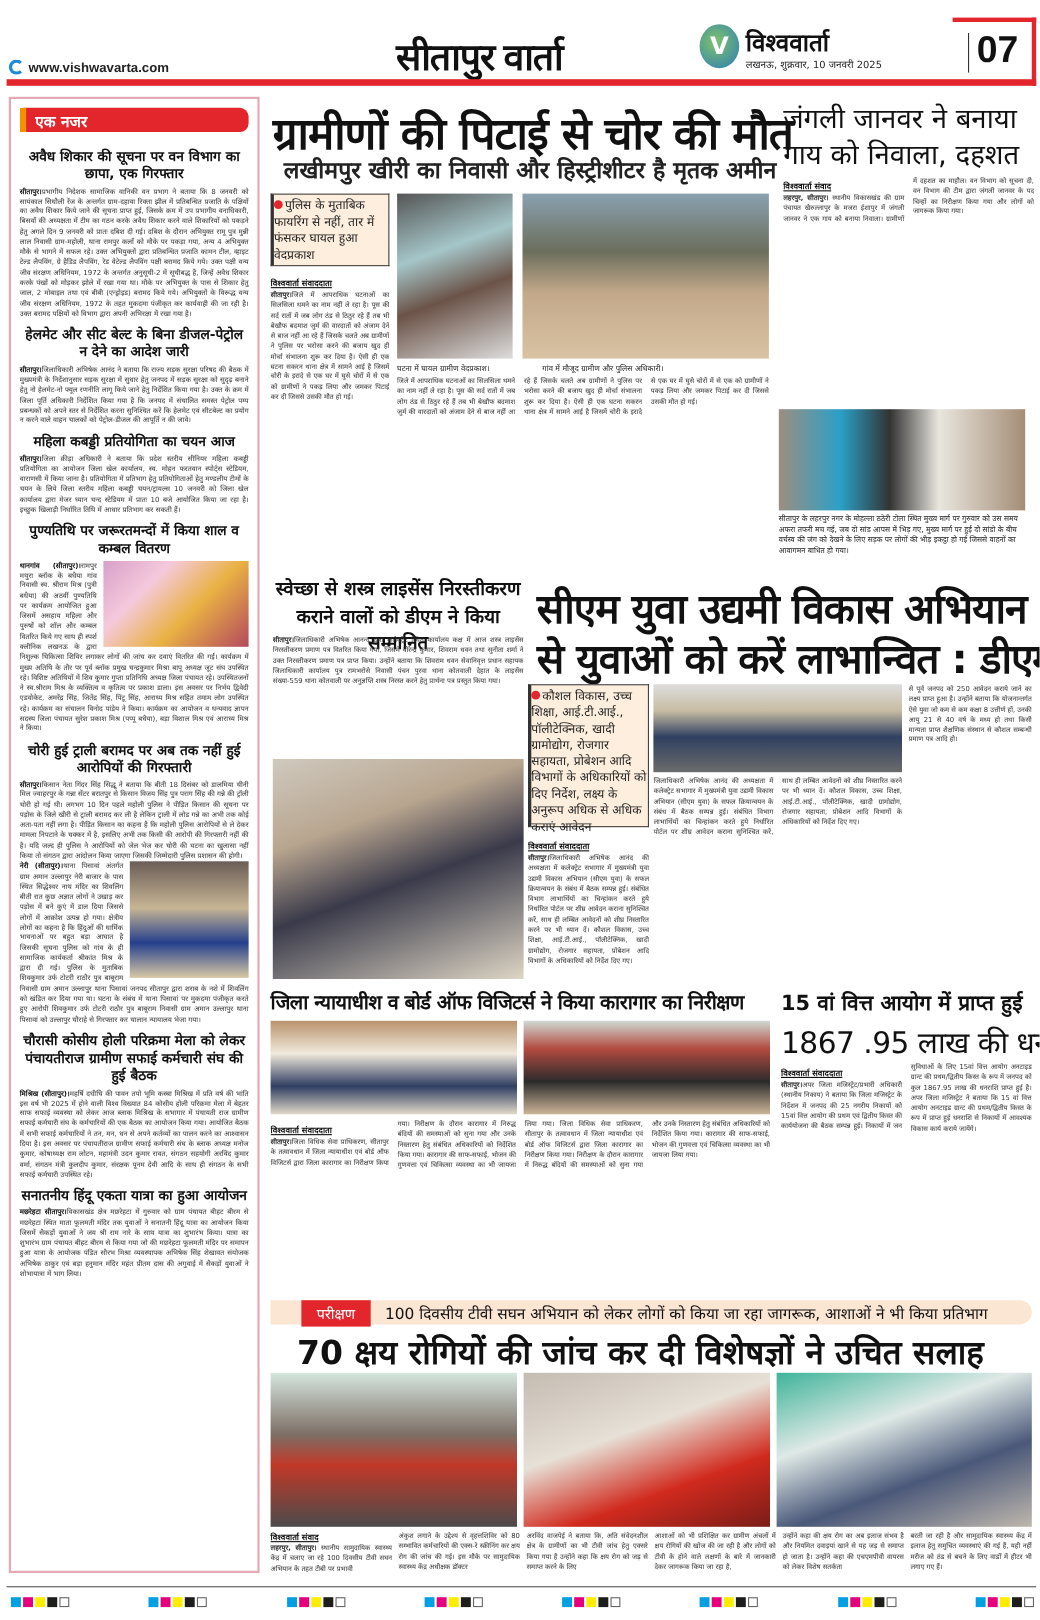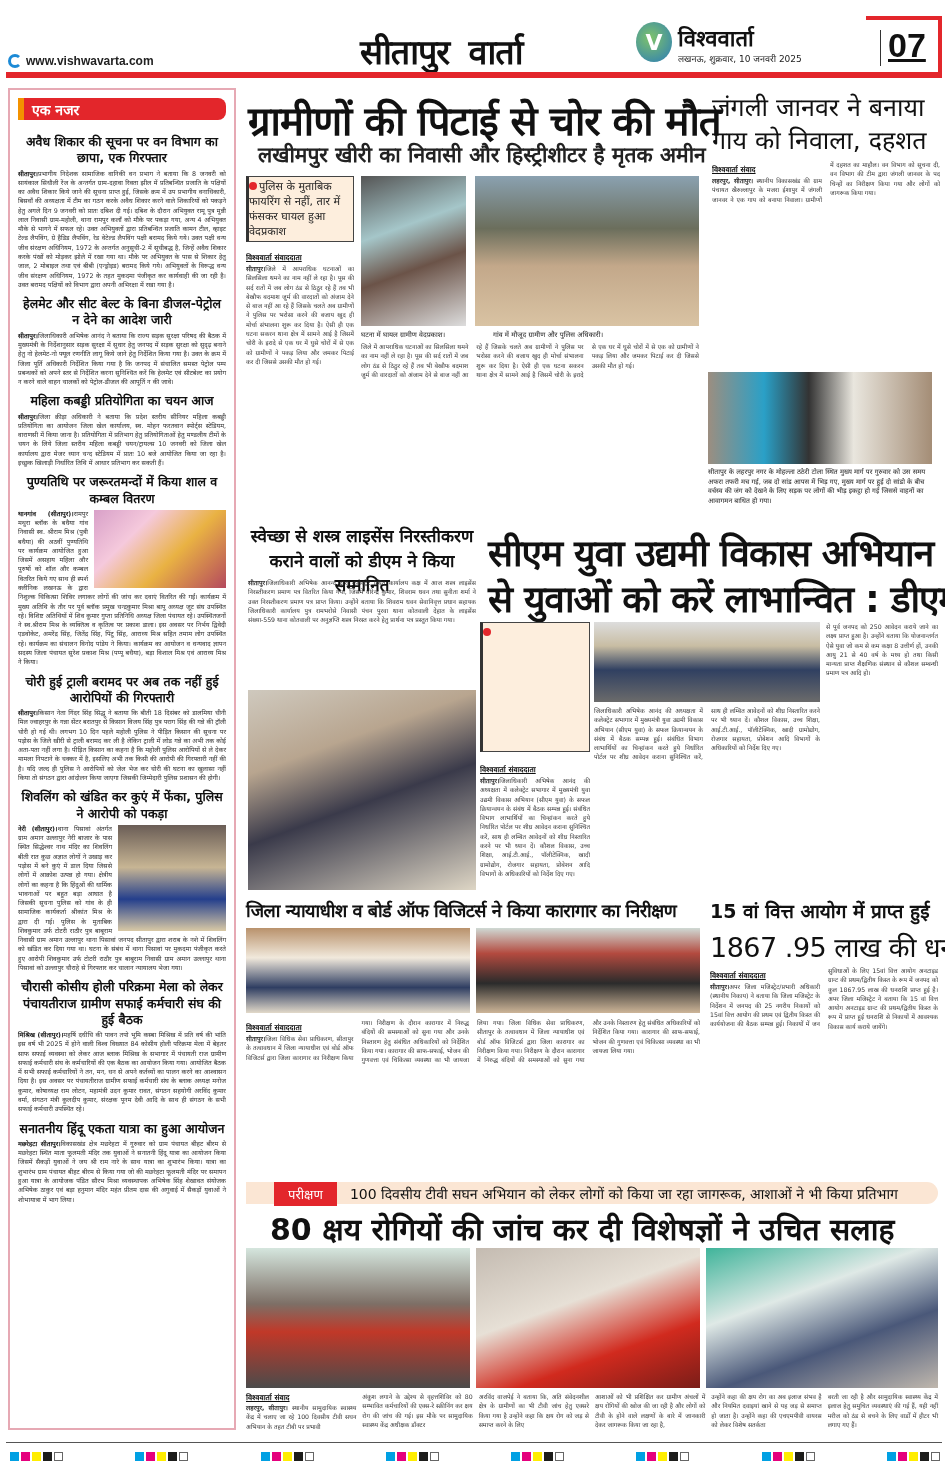--- a/index.html
+++ b/index.html
@@ -2,27 +2,27 @@
 <html><head>
 <meta charset="utf-8">
 <style>
   * { box-sizing: border-box; margin: 0; padding: 0; }
   body { width: 945px; height: 1473px; background: #fff; font-family: "DejaVu Sans", sans-serif; color: #111; position: relative; overflow: hidden; }
   .abs { position: absolute; }
   
   .masthead { left: 0; top: 0; width: 945px; height: 80px; }
   .site-url { left: 8px; top: 54px; font-family: "Liberation Sans", sans-serif; font-size: 12px; font-weight: bold; color: #222; display: flex; align-items: center; gap: 4px; }
   .ie-icon { width: 14px; height: 14px; border-radius: 50%; border: 3px solid #1c8ad6; border-right-color: transparent; display: inline-block; }
-  .section-title { left: 360px; top: 28px; font-size: 34px; font-weight: bold; font-family: Liberation Mono, monospace; letter-spacing: -1px; color: #111; }
+  .section-title { left: 360px; top: 28px; font-size: 34px; font-weight: bold; font-family: Liberation Sans, sans-serif; letter-spacing: -1px; color: #111; }
   .logo-globe { left: 636px; top: 22px; width: 36px; height: 40px; border-radius: 50%; background: radial-gradient(circle at 40% 40%, #7fc36a, #2a7bb8); display: flex; align-items: center; justify-content: center; color: #fff; font-weight: bold; font-size: 22px; }
   .logo-name { left: 678px; top: 22px; font-size: 22px; font-weight: bold; color: #111; }
   .logo-date { left: 678px; top: 52px; font-size: 9px; color: #222; }
   .page-num-box { left: 866px; top: 16px; width: 76px; height: 62px; border-top: 4px solid #e3262b; border-right: 4px solid #e3262b; }
   .page-divider { left: 880px; top: 30px; width: 1px; height: 36px; background: #333; }
-  .page-num { left: 888px; top: 26px; font-size: 34px; font-weight: bold; font-family: "Liberation Sans", sans-serif; text-decoration: underline; }
+  .page-num { left: 888px; top: 26px; font-size: 34px; font-weight: bold; font-family: "Liberation Sans", sans-serif; }
   .red-rule { left: 6px; top: 72px; width: 936px; height: 6px; background: #e3262b; }
 
   
   .left-col { left: 8px; top: 88px; width: 228px; height: 1342px; border: 2px solid #e6a9b4; padding: 4px 8px; overflow: hidden; }
   .ek-nazar { height: 22px; background: #e3262b; border-left: 6px solid #f39200; border-radius: 0 8px 8px 0; color: #fff; font-weight: bold; font-size: 14px; padding: 2px 8px; margin: 4px 0 14px 0; }
   .lh { font-size: 12.5px; font-weight: bold; line-height: 1.3; margin: 6px 0 3px; color: #111; text-align: center; }
   .lt { font-size: 6.4px; line-height: 1.45; color: #333; text-align: justify; }
   .lt b { color: #111; }
   .left-img { float: right; width: 132px; height: 78px; margin: 0 0 3px 6px; background: linear-gradient(135deg, #d8a0c8 0%, #f5c9dc 30%, #e9b243 60%, #b4495e 100%); }
   .left-img2 { float: right; width: 108px; height: 106px; margin: 0 0 3px 6px; background: linear-gradient(180deg, #6a5d56 0%, #c7b594 40%, #243f8c 70%, #d9c9a5 100%); }
@@ -83,21 +83,20 @@
   <div>
     <div class="lh">पुण्यतिथि पर जरूरतमन्दों में किया शाल व कम्बल वितरण</div>
     <div class="left-img"></div>
     <p class="lt"><b>थानगांव (सीतापुर)।</b><span>रामपुर मथुरा ब्लॉक के बधैया गांव निवासी स्व. श्रीराम मिश्र (पुत्री बधैया) की अठवीं पुण्यतिथि पर कार्यक्रम आयोजित हुआ जिसमें असहाय महिला और पुरुषों को शॉल और कम्बल वितरित किये गए साथ ही स्पर्श क्लीनिक लखनऊ के द्वारा निशुल्क चिकित्सा शिविर लगाकर लोगों की जांच कर दवाएं वितरित की गईं। कार्यक्रम में मुख्य अतिथि के तौर पर पूर्व ब्लॉक प्रमुख चन्द्रकुमार मिश्रा बापू अध्यक्ष जूट संघ उपस्थित रहे। विशिष्ट अतिथियों में शिव कुमार गुप्ता प्रतिनिधि अध्यक्ष जिला पंचायत रहे। उपस्थितजनों ने स्व.श्रीराम मिश्र के व्यक्तित्व व कृतित्व पर प्रकाश डाला। इस अवसर पर निर्भय द्विवेदी एडवोकेट, अमरेंद्र सिंह, जितेंद्र सिंह, पिंटू सिंह, आराध्य मिश्र सहित तमाम लोग उपस्थित रहे। कार्यक्रम का संचालन विनोद पांडेय ने किया। कार्यक्रम का आयोजन व धन्यवाद ज्ञापन सदस्य जिला पंचायत सुरेश प्रकाश मिश्र (पप्पू बधैया), बड़ा विशाल मिश्र एवं आराध्य मिश्र ने किया।</span></p>
   </div>
   <div>
     <div class="lh">चोरी हुई ट्राली बरामद पर अब तक नहीं हुई आरोपियों की गिरफ्तारी</div>
     <p class="lt"><b>सीतापुर।</b><span>किसान नेता गिंदर सिंह सिद्धू ने बताया कि बीती 18 दिसंबर को डालमिया चीनी मिल ज्वाहरपुर के गन्ना सेंटर बरातपुर से किसान विजय सिंह पुत्र पराग सिंह की गन्ने की ट्रॉली चोरी हो गई थी। लगभग 10 दिन पहले महोली पुलिस ने पीड़ित किसान की सूचना पर पड़ोस के जिले खीरी से ट्राली बरामद कर ली है लेकिन ट्राली में लोड गन्ने का अभी तक कोई अता-पता नहीं लगा है। पीड़ित किसान का कहना है कि महोली पुलिस आरोपियों से ले देकर मामला निपटाने के चक्कर में है, इसलिए अभी तक किसी की आरोपी की गिरफ्तारी नहीं की है। यदि जल्द ही पुलिस ने आरोपियों को जेल भेज कर चोरी की घटना का खुलासा नहीं किया तो संगठन द्वारा आंदोलन किया जाएगा जिसकी जिम्मेदारी पुलिस प्रशासन की होगी।</span></p>
   </div>
   <div>
-    <div class="lh">शिवलिंग को खंडित कर कुएं में फेंका, पुलिस ने आरोपी को पकड़ा</div>
     <div class="left-img2"></div>
     <p class="lt"><b>नेरी (सीतापुर)।</b><span>थाना पिसावां अंतर्गत ग्राम अमान उल्लापुर नेरी बाजार के पास स्थित सिद्धेश्वर नाथ मंदिर का शिवलिंग बीती रात कुछ अज्ञात लोगों ने उखाड़ कर पड़ोस में बने कुएं में डाल दिया जिससे लोगों में आक्रोश उत्पन्न हो गया। क्षेत्रीय लोगों का कहना है कि हिंदुओं की धार्मिक भावनाओं पर बहुत बड़ा आघात है जिसकी सूचना पुलिस को गांव के ही सामाजिक कार्यकर्ता श्रीकांत मिश्र के द्वारा दी गई। पुलिस के मुताबिक शिवकुमार उर्फ टोटरी राठौर पुत्र बाबूराम निवासी ग्राम अमान उल्लापुर थाना पिसावां जनपद सीतापुर द्वारा शराब के नशे में शिवलिंग को खंडित कर दिया गया था। घटना के संबंध में थाना पिसावां पर मुकदमा पंजीकृत करते हुए आरोपी शिवकुमार उर्फ टोटरी राठौर पुत्र बाबूराम निवासी ग्राम अमान उल्लापुर थाना पिसावां को उल्लापुर चौराहे से गिरफ्तार कर चालान न्यायालय भेजा गया।</span></p>
   </div>
   <div>
     <div class="lh">चौरासी कोसीय होली परिक्रमा मेला को लेकर पंचायतीराज ग्रामीण सफाई कर्मचारी संघ की हुई बैठक</div>
     <p class="lt"><b>मिश्रिख (सीतापुर)।</b><span>महर्षि दधीचि की पावन तपो भूमि कस्बा मिश्रिख में प्रति वर्ष की भांति इस वर्ष भी 2025 में होने वाली विश्व विख्यात 84 कोसीय होली परिक्रमा मेला में बेहतर साफ सफाई व्यवस्था को लेकर आज ब्लाक मिश्रिख के सभागार में पंचायती राज ग्रामीण सफाई कर्मचारी संघ के कर्मचारियों की एक बैठक का आयोजन किया गया। आयोजित बैठक में सभी सफाई कर्मचारियों ने तन, मन, धन से अपने कर्तव्यों का पालन करने का आश्वासन दिया है। इस अवसर पर पंचायतीराज ग्रामीण सफाई कर्मचारी संघ के ब्लाक अध्यक्ष मनोज कुमार, कोषाध्यक्ष राम लोटन, महामंत्री उदन कुमार रावत, संगठन सहयोगी अरविंद कुमार वर्मा, संगठन मंत्री कुलदीप कुमार, संरक्षक पूनम देवी आदि के साथ ही संगठन के सभी सफाई कर्मचारी उपस्थित रहे।</span></p>
   </div>
   <div>
     <div class="lh">सनातनीय हिंदू एकता यात्रा का हुआ आयोजन</div>
     <p class="lt"><b>मछरेहटा सीतापुर।</b><span>विकासखंड क्षेत्र मछरेहटा में गुरुवार को ग्राम पंचायत बीहट बीरम से मछरेहटा स्थित माता फूलमती मंदिर तक युवाओं ने सनातनी हिंदू यात्रा का आयोजन किया जिसमें सैकड़ों युवाओं ने जय श्री राम नारे के साथ यात्रा का शुभारंभ किया। यात्रा का शुभारंभ ग्राम पंचायत बीहट बीरम से किया गया जो की मछरेहटा फूलमती मंदिर पर समापन हुआ यात्रा के आयोजक पंडित सौरभ मिश्रा व्यवस्थापक अभिषेक सिंह शेखावत संयोजक अभिषेक ठाकुर एवं बड़ा हनुमान मंदिर महंत प्रीतम दास की अगुवाई में सैकड़ों युवाओं ने शोभायात्रा में भाग लिया।</span></p>
@@ -132,21 +131,21 @@
 
 <div class="abs" style="left:248px; top:524px; width:228px; font-size:17px; font-weight:bold; line-height:1.45; text-align:center;">स्वेच्छा से शस्त्र लाइसेंस निरस्तीकरण कराने वालों को डीएम ने किया सम्मानित</div>
 <div class="abs" style="left:248px; top:578px; width:228px; height:110px; overflow:hidden;">
   <p class="ct"><b>सीतापुर।</b><span>जिलाधिकारी अभिषेक आनन्द द्वारा कलेक्ट्रेट स्थित कार्यालय कक्ष में आज शस्त्र लाइसेंस निरस्तीकरण प्रमाण पत्र वितरित किया गया, जिसमें वीरेन्द्र कुमार, शिवराम धवन तथा सुनीता शर्मा ने उक्त निरस्तीकरण प्रमाण पत्र प्राप्त किया। उन्होंने बताया कि शिवराम धवन सेवानिवृत्त प्रधान सहायक जिलाधिकारी कार्यालय पुत्र रामभरोसे निवासी पंचन पुरवा थाना कोतवाली देहात के लाइसेंस संख्या-559 थाना कोतवाली पर अनुज्ञप्ति शस्त्र निरस्त करने हेतु प्रार्थना पत्र प्रस्तुत किया गया।</span></p>
 </div>
 <div class="abs photo" style="left:248px; top:690px; width:228px; height:200px; background:linear-gradient(160deg,#cfc9be 0%,#b8a58f 30%,#3a3a4a 55%,#ded6c5 100%);"></div>
 
 <div class="abs h-big" style="left:488px; top:526px; font-size:37px; letter-spacing:-1px;">सीएम युवा उद्यमी विकास अभियान</div>
 <div class="abs h-big" style="left:488px; top:572px; font-size:37px; letter-spacing:-1px;">से युवाओं को करें लाभान्वित  : डीएम</div>
 <div class="abs pull-quote" style="left:480px; top:622px; width:110px; height:130px;">
-  <span class="dot-red"></span>
+  <span class="dot-red"></span><span>कौशल विकास, उच्च शिक्षा, आई.टी.आई., पॉलीटेक्निक, खादी ग्रामोद्योग, रोजगार सहायता, प्रोबेशन आदि विभागों के अधिकारियों को दिए निर्देश, लक्ष्य के अनुरूप अधिक से अधिक कराएं आवेदन</span>
 </div>
 <div class="abs" style="left:480px; top:760px; width:110px; height:130px; overflow:hidden;">
   <div class="byline">विश्ववार्ता संवाददाता</div>
   <p class="ct"><b>सीतापुर।</b><span>जिलाधिकारी अभिषेक आनंद की अध्यक्षता में कलेक्ट्रेट सभागार में मुख्यमंत्री युवा उद्यमी विकास अभियान (सीएम युवा) के सफल क्रियान्वयन के संबंध में बैठक सम्पन्न हुई। संबंधित विभाग लाभार्थियों का चिन्हांकन करते हुये निर्धारित पोर्टल पर शीघ्र आवेदन कराना सुनिश्चित करें, साथ ही लम्बित आवेदनों को शीघ्र निस्तारित करने पर भी ध्यान दें। कौशल विकास, उच्च शिक्षा, आई.टी.आई., पॉलीटेक्निक, खादी ग्रामोद्योग, रोजगार सहायता, प्रोबेशन आदि विभागों के अधिकारियों को निर्देश दिए गए।</span></p>
 </div>
 <div class="abs photo" style="left:594px; top:622px; width:226px; height:80px; background:linear-gradient(180deg,#ddd 0%,#c8bda3 30%,#304061 60%,#6b6b6b 100%);"></div>
 <div class="abs" style="left:594px; top:706px; width:226px; height:185px; overflow:hidden; column-count:2; column-gap:8px;">
   <p class="ct">जिलाधिकारी अभिषेक आनंद की अध्यक्षता में कलेक्ट्रेट सभागार में मुख्यमंत्री युवा उद्यमी विकास अभियान (सीएम युवा) के सफल क्रियान्वयन के संबंध में बैठक सम्पन्न हुई। संबंधित विभाग लाभार्थियों का चिन्हांकन करते हुये निर्धारित पोर्टल पर शीघ्र आवेदन कराना सुनिश्चित करें, साथ ही लम्बित आवेदनों को शीघ्र निस्तारित करने पर भी ध्यान दें। कौशल विकास, उच्च शिक्षा, आई.टी.आई., पॉलीटेक्निक, खादी ग्रामोद्योग, रोजगार सहायता, प्रोबेशन आदि विभागों के अधिकारियों को निर्देश दिए गए।</p>
 </div>
 <div class="abs" style="left:826px; top:622px; width:112px; height:268px; overflow:hidden;">
@@ -165,21 +164,21 @@
 <div class="abs h-big" style="left:710px; top:928px; font-size:27px; font-weight:normal; letter-spacing:-0.5px;">1867 .95 लाख की धनराशि</div>
 <div class="abs" style="left:710px; top:966px; width:228px; height:210px; overflow:hidden; column-count:2; column-gap:8px;">
   <div class="byline">विश्ववार्ता संवाददाता</div>
   <p class="ct"><b>सीतापुर।</b><span>अपर जिला मजिस्ट्रेट/प्रभारी अधिकारी (स्थानीय निकाय) ने बताया कि जिला मजिस्ट्रेट के निर्देशन में जनपद की 25 नगरीय निकायों को 15वां वित्त आयोग की प्रथम एवं द्वितीय किस्त की कार्ययोजना की बैठक सम्पन्न हुई। निकायों में जन सुविधाओं के लिए 15वां वित्त आयोग अनटाइड ग्रान्ट की प्रथम/द्वितीय किस्त के रूप में जनपद को कुल 1867.95 लाख की धनराशि प्राप्त हुई है। अपर जिला मजिस्ट्रेट ने बताया कि 15 वां वित्त आयोग अनटाइड ग्रान्ट की प्रथम/द्वितीय किस्त के रूप में प्राप्त हुई धनराशि से निकायों में आवश्यक विकास कार्य कराये जायेंगे।</span></p>
 </div>
 
 <div class="abs band" style="left:246px; top:1182px; width:692px; height:22px;">
   <span class="band-tag">परीक्षण</span>
   <span class="band-text" style="margin-left:8px;">100 दिवसीय टीवी सघन अभियान को लेकर लोगों को किया जा रहा जागरूक, आशाओं ने भी किया प्रतिभाग</span>
 </div>
-<div class="abs h-big" style="left:270px; top:1208px; font-size:30px;">80 क्षय रोगियों की जांच कर दी विशेषज्ञों ने उचित सलाह</div>
+<div class="abs h-big" style="left:270px; top:1208px; font-size:30px;">70 क्षय रोगियों की जांच कर दी विशेषज्ञों ने उचित सलाह</div>
 <div class="abs photo" style="left:246px; top:1248px; width:224px; height:140px; background:linear-gradient(180deg,#d5e6de 0%,#7d6f66 40%,#c13828 60%,#4b4b4b 100%);"></div>
 <div class="abs photo" style="left:476px; top:1248px; width:224px; height:140px; background:linear-gradient(160deg,#c4bbb1 0%,#e7e0d6 40%,#d12a1e 70%,#7a1d18 100%);"></div>
 <div class="abs photo" style="left:706px; top:1248px; width:232px; height:140px; background:linear-gradient(160deg,#3fb49a 0%,#dfe9e6 35%,#4a5879 65%,#bfb7ad 100%);"></div>
 <div class="abs" style="left:246px; top:1392px; width:692px; height:40px; display:grid; grid-template-columns:repeat(6,1fr); gap:6px;">
   <div>
       <div class="byline" style="margin:0 0 1px;">विश्ववार्ता संवाद</div>
       <p class="ct"><b>लहरपुर, सीतापुर।</b> <span>स्थानीय सामुदायिक स्वास्थ्य केंद्र में चलाए जा रहे 100 दिवसीय टीवी सघन अभियान के तहत टीबी पर प्रभावी</span></p>
     </div>
   <p class="ct">अंकुश लगाने के उद्देश्य से वृहत्तशिविर को 80 सम्भावित कर्मचारियों की एक्स-रे स्क्रीनिंग कर क्षय रोग की जांच की गई। इस मौके पर सामुदायिक स्वास्थ्य केंद्र अधीक्षक डॉक्टर</p>
   <p class="ct">अरविंद वाजपेई ने बताया कि, अति संवेदनशील क्षेत्र के ग्रामीणों का भी टीवी जांच हेतु एक्सरे किया गया है उन्होंने कहा कि क्षय रोग को जड़ से समाप्त करने के लिए</p>

